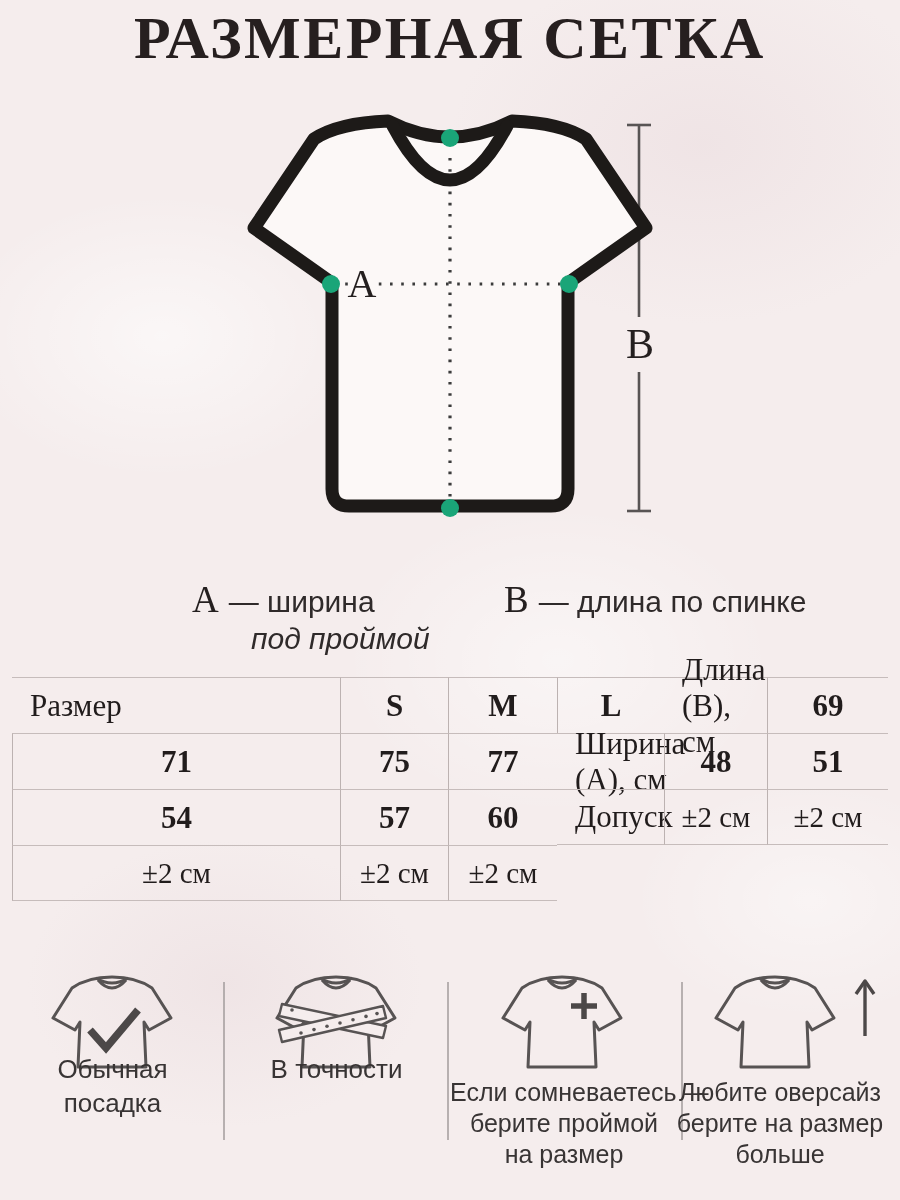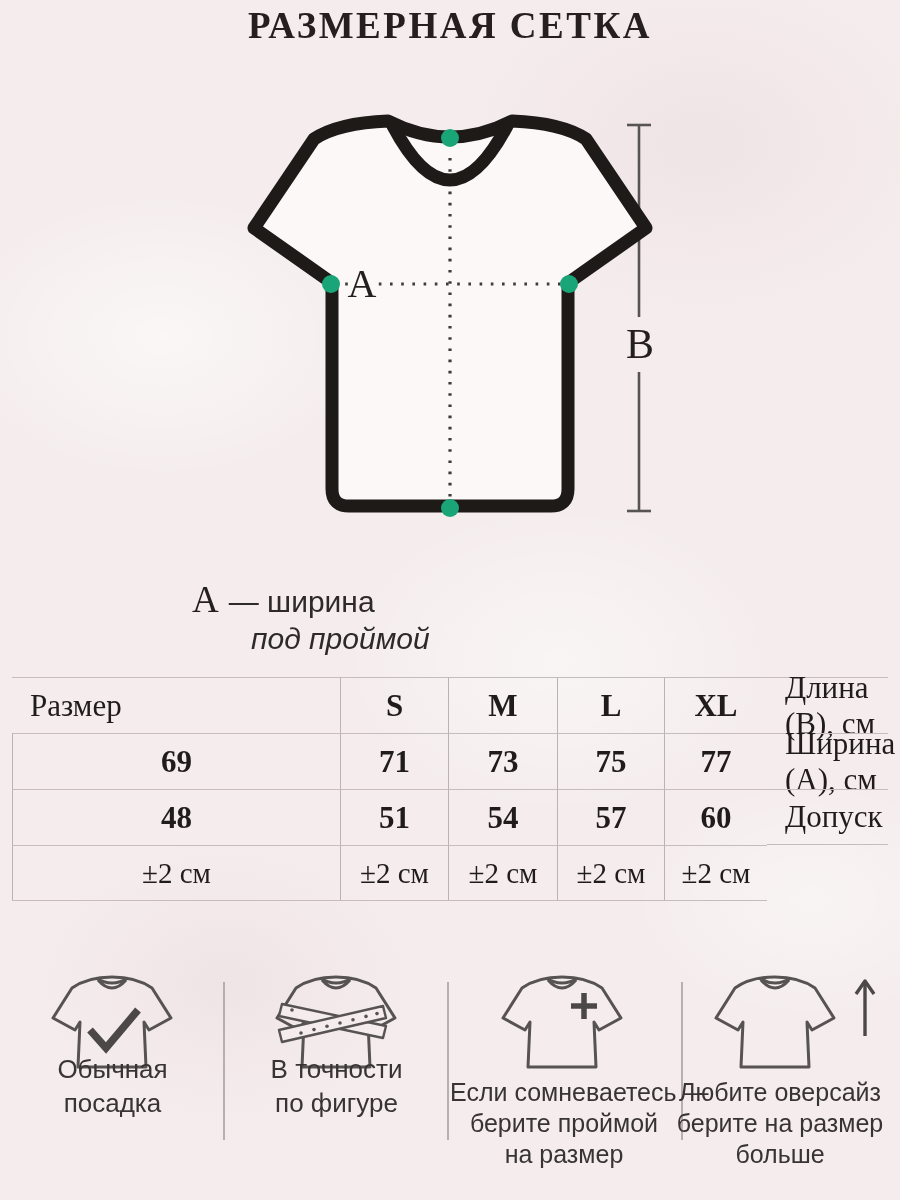--- a/index.html
+++ b/index.html
@@ -10,21 +10,21 @@
       radial-gradient(ellipse 320px 220px at 18% 28%, rgba(255,255,255,.55), transparent 65%),
       radial-gradient(ellipse 420px 300px at 78% 12%, rgba(229,211,215,.35), transparent 60%),
       radial-gradient(ellipse 360px 260px at 62% 55%, rgba(255,255,255,.45), transparent 60%),
       radial-gradient(ellipse 330px 240px at 25% 82%, rgba(226,208,212,.30), transparent 60%),
       radial-gradient(ellipse 300px 200px at 90% 75%, rgba(255,255,255,.40), transparent 60%);
     font-family:"Liberation Serif", serif;
     color:#211c1c;
   }
   .title{
     position:absolute;top:4px;left:0;width:100%;
-    text-align:center;font-size:37px;font-weight:600;letter-spacing:2.5px;
+    text-align:center;font-size:60px;font-weight:600;letter-spacing:2.5px;
     color:#261f1f;
   }
   svg{position:absolute;}
   .diagram-svg{left:200px;top:90px;}
 
   
   .legend{position:absolute;font-size:30px;color:#2f2a2a;
     font-family:"Liberation Sans", sans-serif;line-height:37px;}
   .legend-a{left:192px;top:581px;}
   .legend-b{left:504px;top:581px;}
@@ -106,33 +106,36 @@
       <circle cx="450" cy="508" r="9"></circle>
     </g>
   </svg>
 
   <div class="legend legend-a">
     <div>
       <span class="leg-letter">A</span><span class="leg-text">— ширина</span>
     </div>
     <div class="leg-line2">под проймой</div>
   </div>
+  <div class="legend legend-b">
+    <div>
+      <span class="leg-letter">B</span><span class="leg-text">— длина по спинке</span>
+    </div>
+  </div>
 
   <div class="size-table">
 
     <div class="tcell lbl">Размер</div>
     <div class="tcell vline szh">S</div>
     <div class="tcell vline szh">M</div>
     <div class="tcell vline szh">L</div>
-    <div class="tcell vline szh">XL</div>
 
     <div class="tcell lbl">Длина (B), см</div>
     <div class="tcell vline num">69</div>
     <div class="tcell vline num">71</div>
-    <div class="tcell vline num">73</div>
     <div class="tcell vline num">75</div>
     <div class="tcell vline num">77</div>
 
     <div class="tcell lbl">Ширина (A), см</div>
     <div class="tcell vline num">48</div>
     <div class="tcell vline num">51</div>
     <div class="tcell vline num">54</div>
     <div class="tcell vline num">57</div>
     <div class="tcell vline num">60</div>
 
@@ -192,21 +195,20 @@
       <polyline points="156,28 165,15 174,28"></polyline>
     </g>
   </svg>
 
   <div class="fcaption cap-2l" style="left:10px;width:205px;">
     <span class="cl">Обычная</span>
     <span class="cl">посадка</span>
   </div>
   <div class="fcaption cap-2l" style="left:234px;width:205px;">
     <span class="cl">В точности</span>
-    <span class="cl">по фигуре</span>
   </div>
   <div class="fcaption cap-3l" style="left:450px;width:228px;">
     <span class="cl">Если сомневаетесь —</span>
     <span class="cl">берите проймой</span>
     <span class="cl">на размер</span>
   </div>
   <div class="fcaption cap-3l" style="left:676px;width:208px;">
     <span class="cl">Любите оверсайз</span>
     <span class="cl">берите на размер</span>
     <span class="cl">больше</span>

